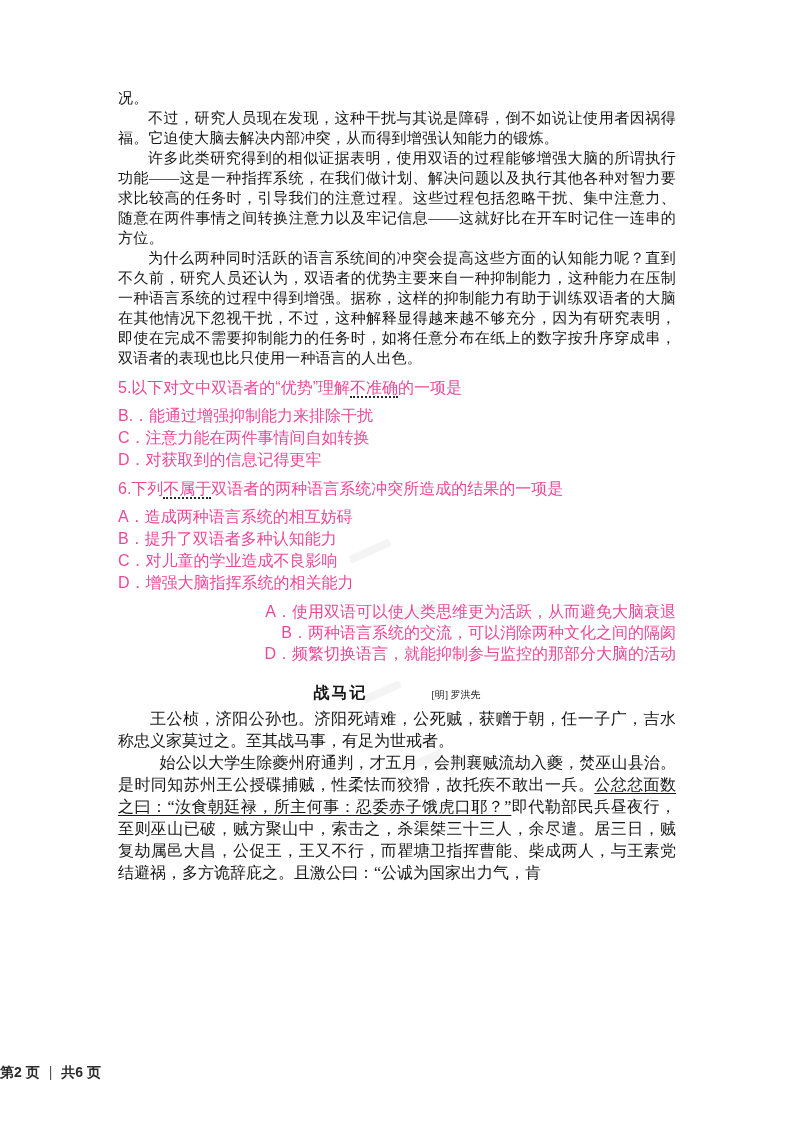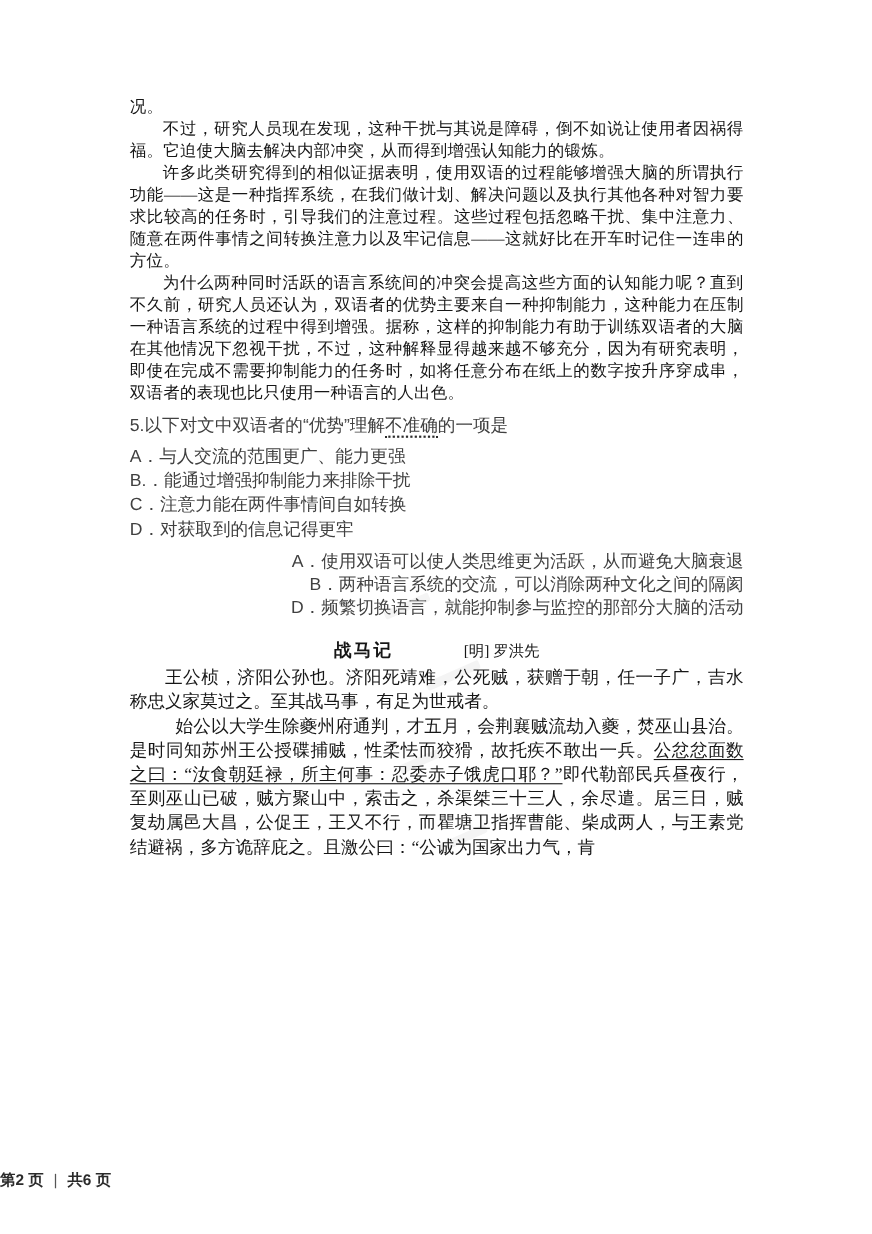--- a/index.html
+++ b/index.html
@@ -29,21 +29,21 @@
     font-size: 15px;
     line-height: 20px;
     text-align: justify;
     letter-spacing: 0.2px;
   }
   .passage p.indent { text-indent: 2em; }
   
   .questions {
     margin-top: 9px;
     font-family: "Liberation Sans", "DejaVu Sans", sans-serif;
-    color: #404040;
+    color: #ec4899;
   }
   .question { margin-top: 7px; }
   .q-stem {
     font-size: 16px;
     line-height: 21px;
     margin: 0 0 7px 0;
   }
   .q-num { letter-spacing: 0; }
   .emph { border-bottom: 2px dotted #2a2a2a; padding-bottom: 0px; }
   .option {
@@ -53,21 +53,21 @@
   }
   .q7 .option { line-height: 21px; text-align: right; }
   
   .classical-head {
     margin-top: 18px;
     text-align: center;
     font-size: 16px;
     line-height: 22px;
   }
   .classical-title { font-weight: bold; letter-spacing: 2px; }
-  .classical-author { margin-left: 64px; font-size: 14px; }
+  .classical-author { margin-left: 64px; font-size: 10px; }
   .classical p {
     margin: 0;
     font-size: 16px;
     line-height: 22px;
     text-align: justify;
   }
   .classical p.p1 { margin-top: 2px; text-indent: 2em; }
   .classical p.p2 { text-indent: 2.6em; }
   .ul {
     text-decoration: underline;
@@ -112,26 +112,32 @@
       <p>况。</p>
       <p class="indent">不过，研究人员现在发现，这种干扰与其说是障碍，倒不如说让使用者因祸得福。它迫使大脑去解决内部冲突，从而得到增强认知能力的锻炼。</p>
       <p class="indent">许多此类研究得到的相似证据表明，使用双语的过程能够增强大脑的所谓执行功能——这是一种指挥系统，在我们做计划、解决问题以及执行其他各种对智力要求比较高的任务时，引导我们的注意过程。这些过程包括忽略干扰、集中注意力、随意在两件事情之间转换注意力以及牢记信息——这就好比在开车时记住一连串的方位。</p>
       <p class="indent">为什么两种同时活跃的语言系统间的冲突会提高这些方面的认知能力呢？直到不久前，研究人员还认为，双语者的优势主要来自一种抑制能力，这种能力在压制一种语言系统的过程中得到增强。据称，这样的抑制能力有助于训练双语者的大脑在其他情况下忽视干扰，不过，这种解释显得越来越不够充分，因为有研究表明，即使在完成不需要抑制能力的任务时，如将任意分布在纸上的数字按升序穿成串，双语者的表现也比只使用一种语言的人出色。</p>
     </div>
 
     <div class="questions">
 
       <div class="question">
         <p class="q-stem"><span class="q-num">5.</span><span>以下对文中双语者的“优势”理解</span><span class="emph">不准确</span><span>的一项是</span></p>
-        <div class="option">A．与人交流的范围更广、能力更强</div>
         <div class="option">B.．能通过增强抑制能力来排除干扰</div>
         <div class="option">C．注意力能在两件事情间自如转换</div>
         <div class="option">D．对获取到的信息记得更牢</div>
       </div>
 
+      <div class="question">
+        <p class="q-stem"><span class="q-num">6.</span><span>下列</span><span class="emph">不属于</span><span>双语者的两种语言系统冲突所造成的结果的一项是</span></p>
+        <div class="option">A．造成两种语言系统的相互妨碍</div>
+        <div class="option">B．提升了双语者多种认知能力</div>
+        <div class="option">C．对儿童的学业造成不良影响</div>
+        <div class="option">D．增强大脑指挥系统的相关能力</div>
+      </div>
 
       <div class="question q7">
         <div class="option">A．使用双语可以使人类思维更为活跃，从而避免大脑衰退</div>
         <div class="option">B．两种语言系统的交流，可以消除两种文化之间的隔阂</div>
         <div class="option">D．频繁切换语言，就能抑制参与监控的那部分大脑的活动</div>
       </div>
 
     </div>
 
     <div class="classical">

